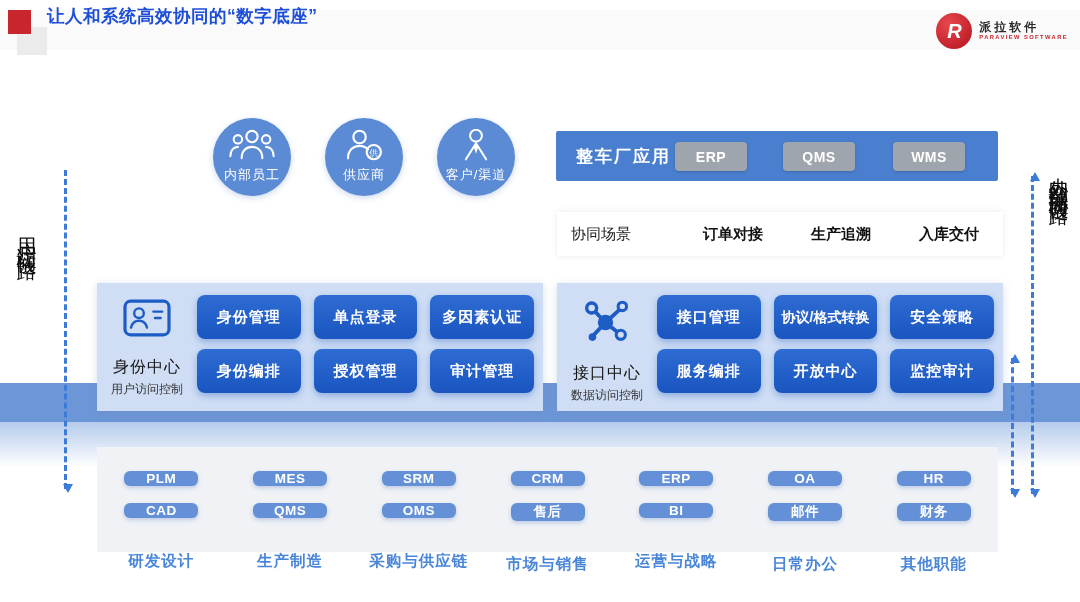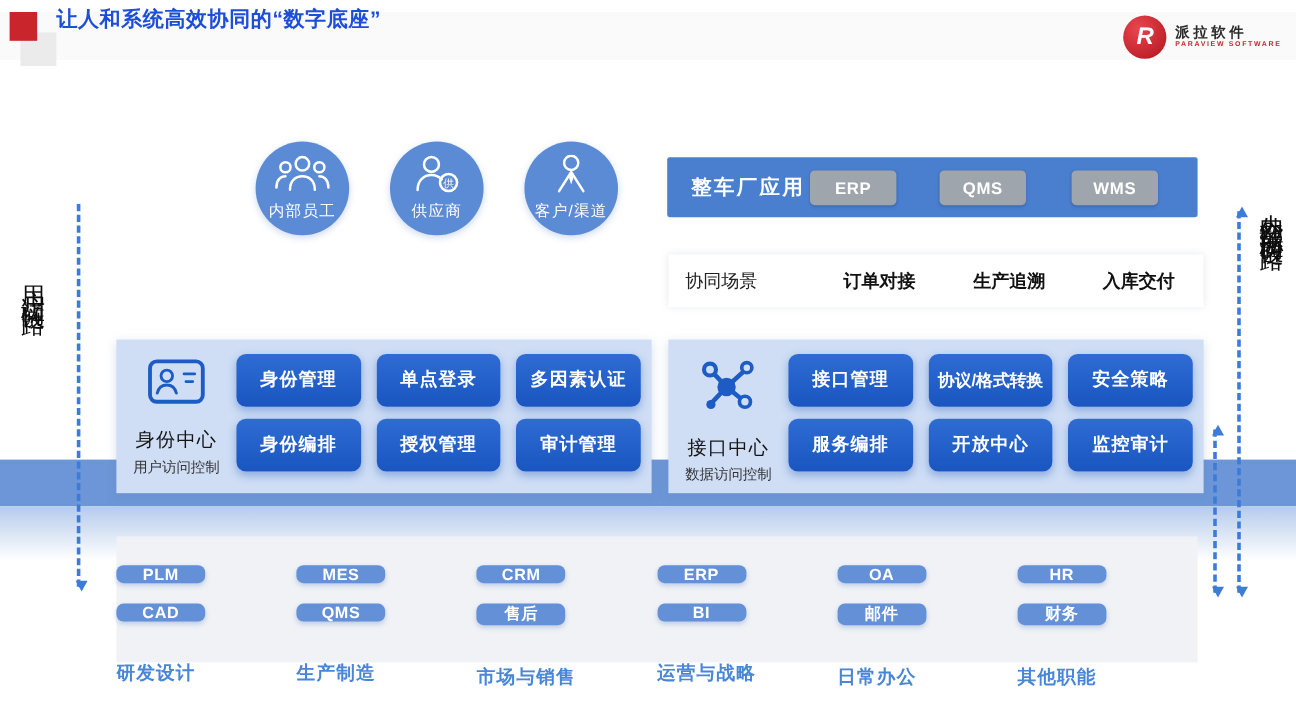--- a/index.html
+++ b/index.html
@@ -74,21 +74,21 @@
   .pbtn.wrap{font-size:14px;letter-spacing:0;}
 
   
   .band{position:absolute;left:0;top:383px;width:1080px;height:39px;background:var(--band-blue);z-index:1;}
   .band-fade{position:absolute;left:0;top:422px;width:1080px;height:45px;z-index:1;
              background:linear-gradient(180deg,#b5cbec,rgba(255,255,255,0));}
 
   
   .bottom{position:absolute;left:97px;top:447px;width:901px;height:105px;background:#f0f2f5;
           display:flex;z-index:2;}
-  .sysgroup{flex:1;display:flex;flex-direction:column;align-items:flex-start;padding-top:24px;gap:17px;}
+  .sysgroup{flex:1;display:flex;flex-direction:column;align-items:center;padding-top:24px;gap:17px;}
   .chip{width:74px;height:26px;border-radius:6px;background:var(--chip-blue);color:#fff;font-weight:bold;
         font-size:13.5px;display:flex;align-items:center;justify-content:center;letter-spacing:.5px;
         box-shadow:0 2px 4px rgba(90,130,200,.35);}
   .syslabel{margin-top:16px;font-size:15.5px;font-weight:bold;color:var(--label-blue);letter-spacing:1px;}
 </style>
 </head>
 <body>
 
 <div class="stage">
 
@@ -206,20 +206,25 @@
       <div class="chip">PLM</div>
       <div class="chip">CAD</div>
       <div class="syslabel">研发设计</div>
     </div>
     <div class="sysgroup">
       <div class="chip">MES</div>
       <div class="chip">QMS</div>
       <div class="syslabel">生产制造</div>
     </div>
     <div class="sysgroup">
+      <div class="chip">SRM</div>
+      <div class="chip">OMS</div>
+      <div class="syslabel">采购与供应链</div>
+    </div>
+    <div class="sysgroup">
       <div class="chip">CRM</div>
       <div class="chip">售后</div>
       <div class="syslabel">市场与销售</div>
     </div>
     <div class="sysgroup">
       <div class="chip">ERP</div>
       <div class="chip">BI</div>
       <div class="syslabel">运营与战略</div>
     </div>
     <div class="sysgroup">

